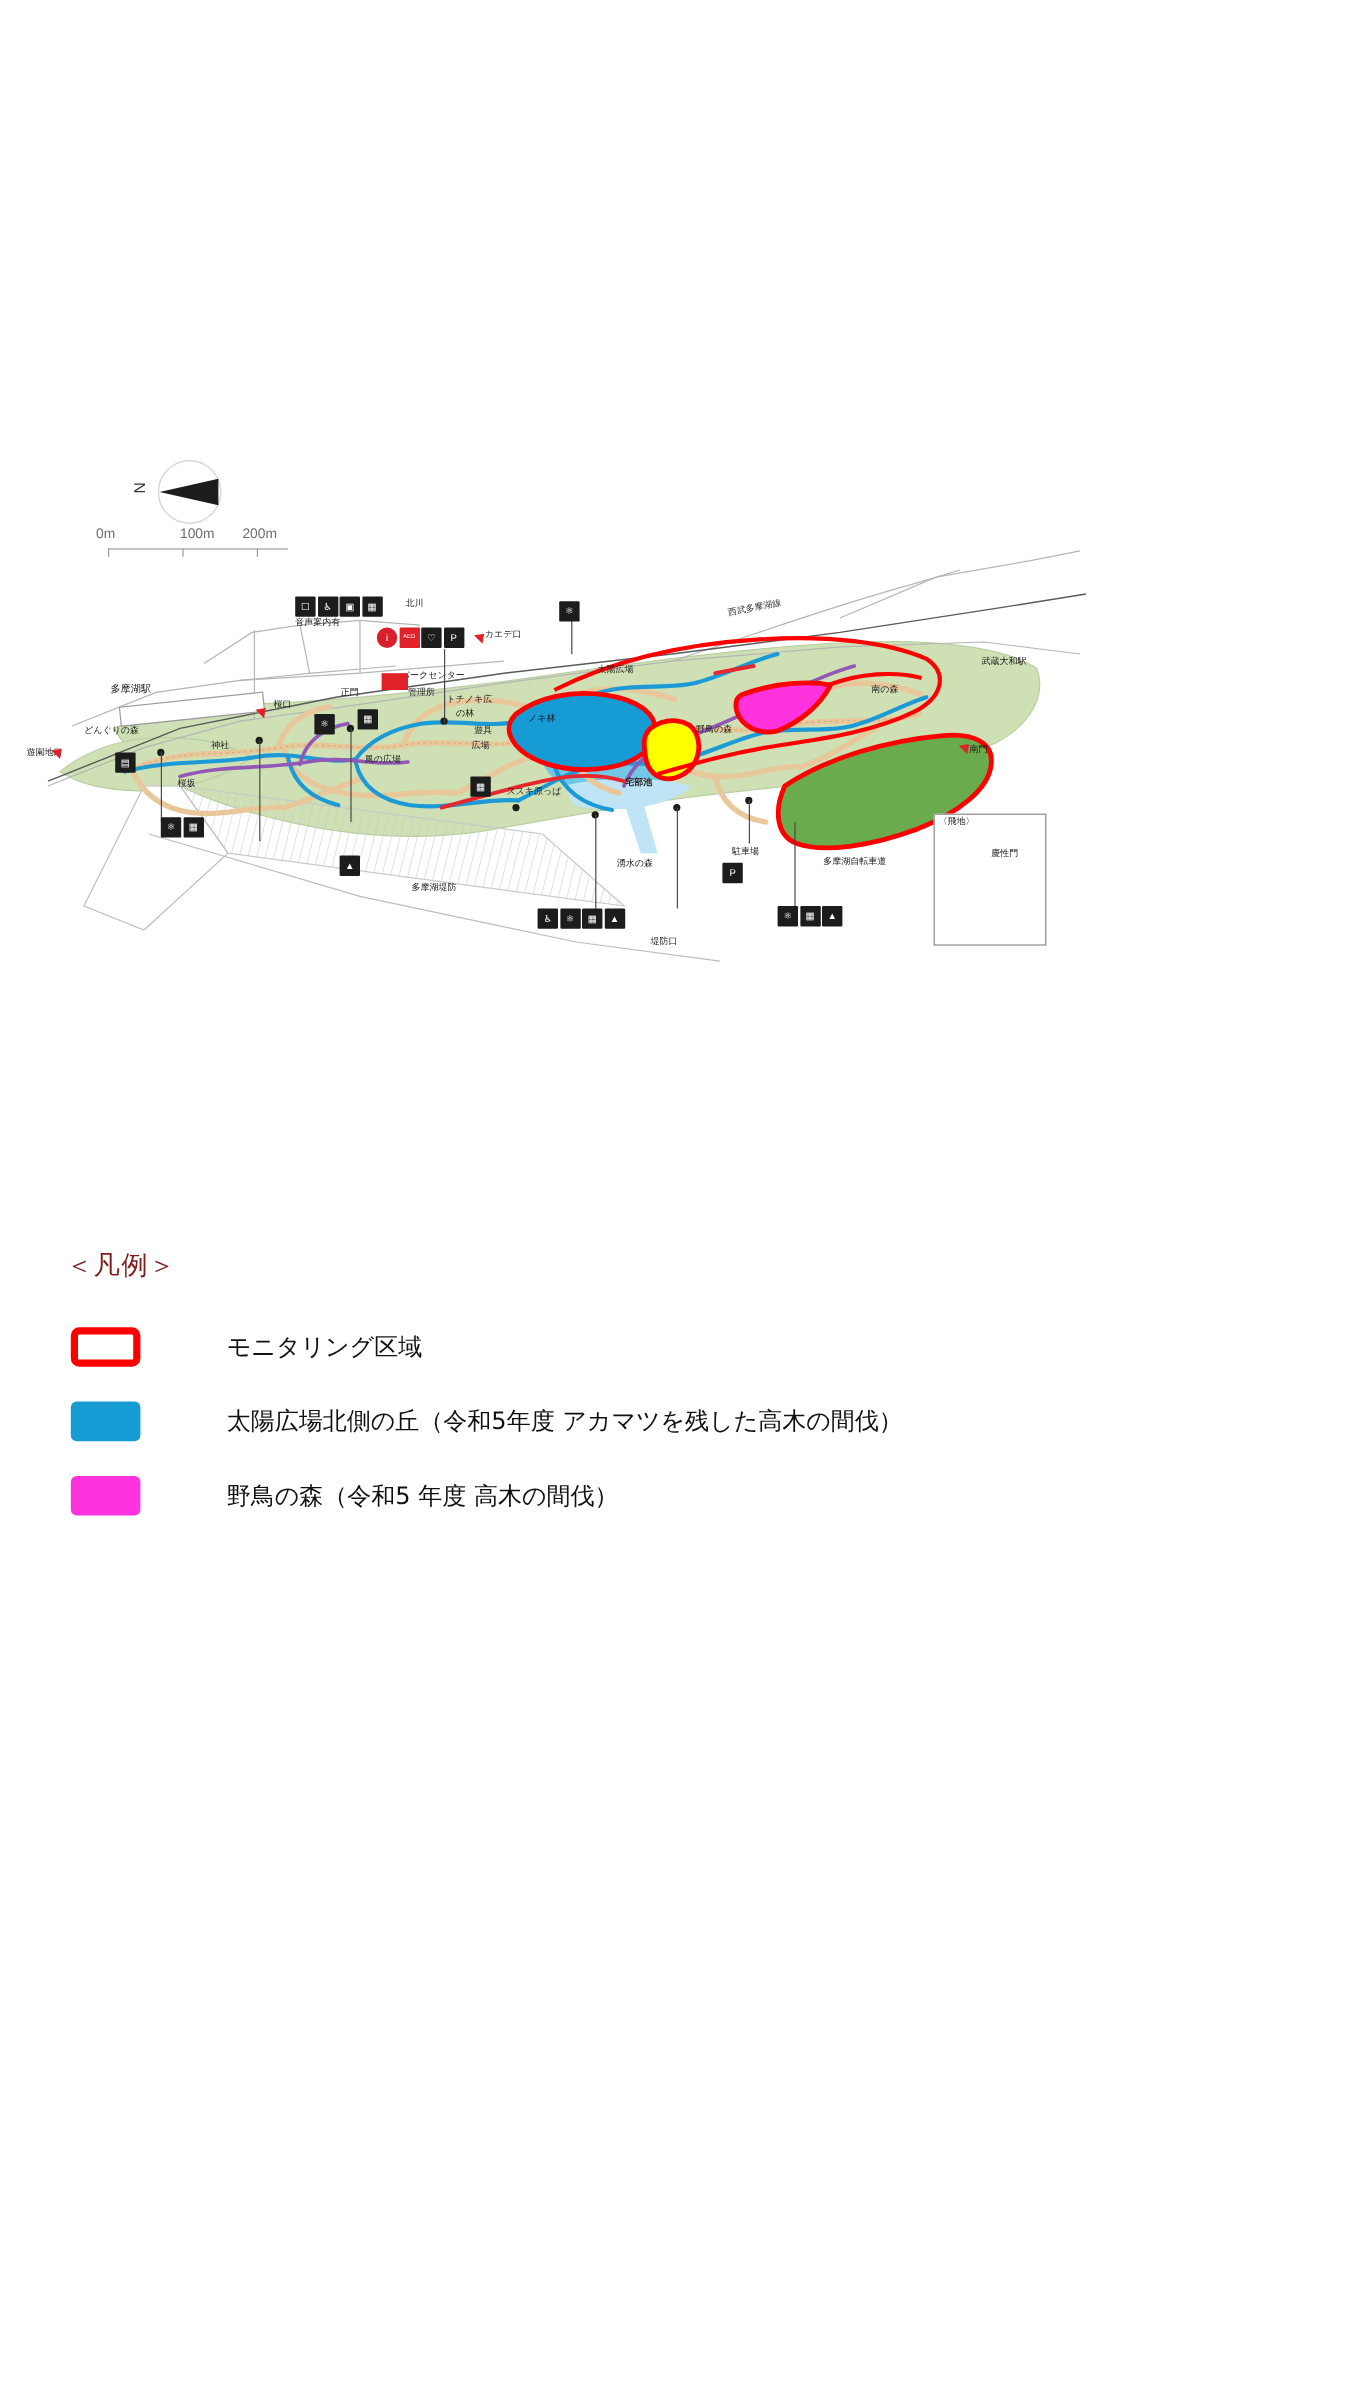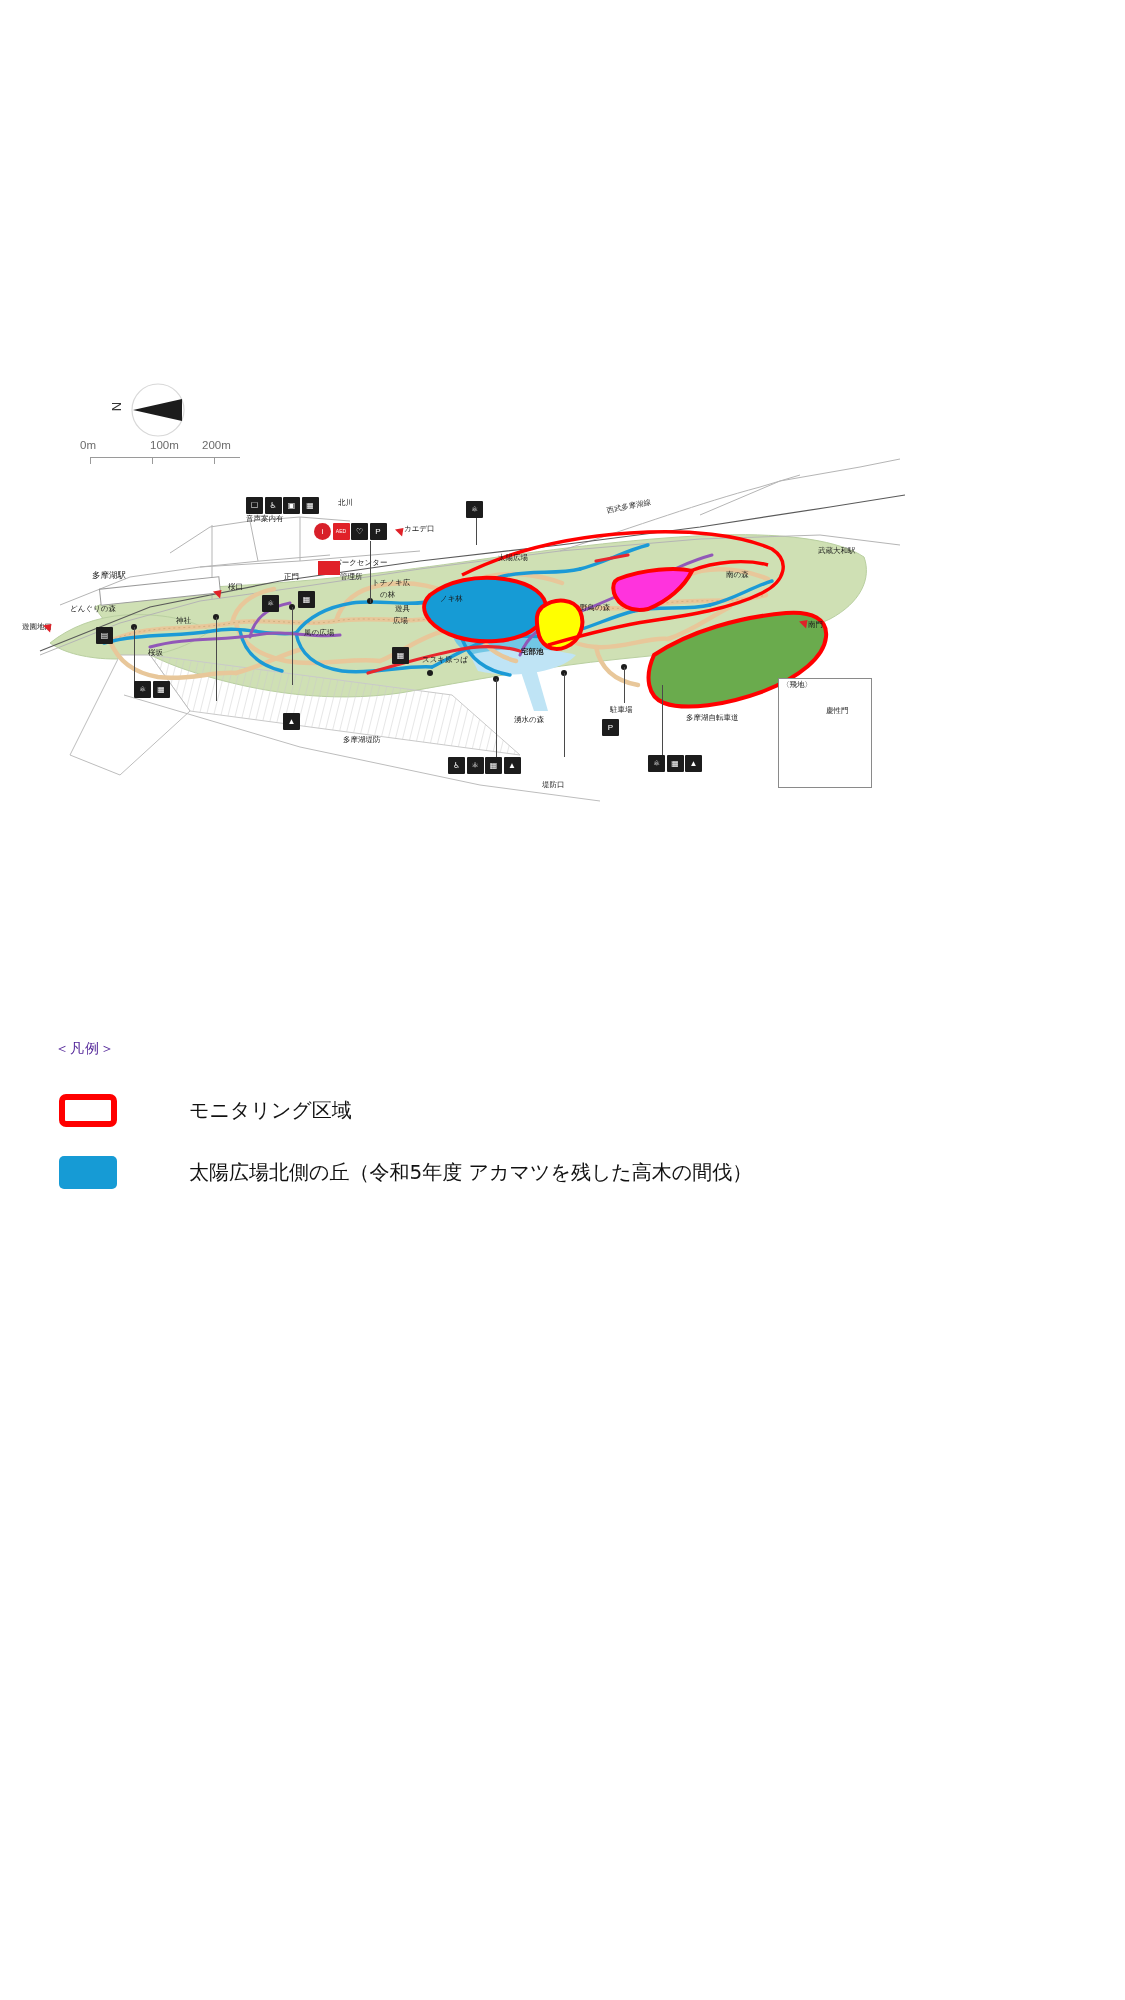--- a/index.html
+++ b/index.html
@@ -50,21 +50,21 @@
 
   
   .leader{position:absolute;background:#4a4a4a;width:1px;}
 
   
   .inset{position:absolute;left:778px;top:323px;width:92px;height:108px;
          border:1px solid #8a8a8a;background:#fff;}
 
   
   .legend{position:absolute;left:55px;top:1040px;width:1000px;}
-  .legend-title{font-size:14px;color:#4c1d95;letter-spacing:1px;margin:0 0 30px 0;
+  .legend-title{font-size:22px;color:#7f1d1d;letter-spacing:1px;margin:0 0 30px 0;
                 font-family:"DejaVu Sans","Liberation Sans",sans-serif;font-weight:400;}
   .legend-row{display:flex;align-items:center;height:44px;margin-bottom:18px;}
   .swatch{width:58px;height:33px;border-radius:5px;flex:0 0 auto;margin-left:4px;}
   .swatch.outline{background:#ffffff;border:6px solid #ff0000;box-sizing:border-box;border-radius:7px;}
   .legend-label{margin-left:72px;font-size:20px;color:#111;white-space:nowrap;
                 font-family:"DejaVu Sans","Liberation Sans",sans-serif;}
 </style>
 </head>
 <body>
 
@@ -349,16 +349,20 @@
       <span class="swatch outline"></span>
       <span class="legend-label">モニタリング区域</span>
     </div>
 
     <div class="legend-row">
       <span class="swatch" style="background:#169bd5;"></span>
       <span class="legend-label">太陽広場北側の丘（令和5年度 アカマツを残した高木の間伐）</span>
     </div>
 
 
+    <div class="legend-row">
+      <span class="swatch" style="background:#ff33dd;"></span>
+      <span class="legend-label">野鳥の森（令和5 年度 高木の間伐）</span>
+    </div>
 
   </div>
 
 </div>
 
 </body></html>

